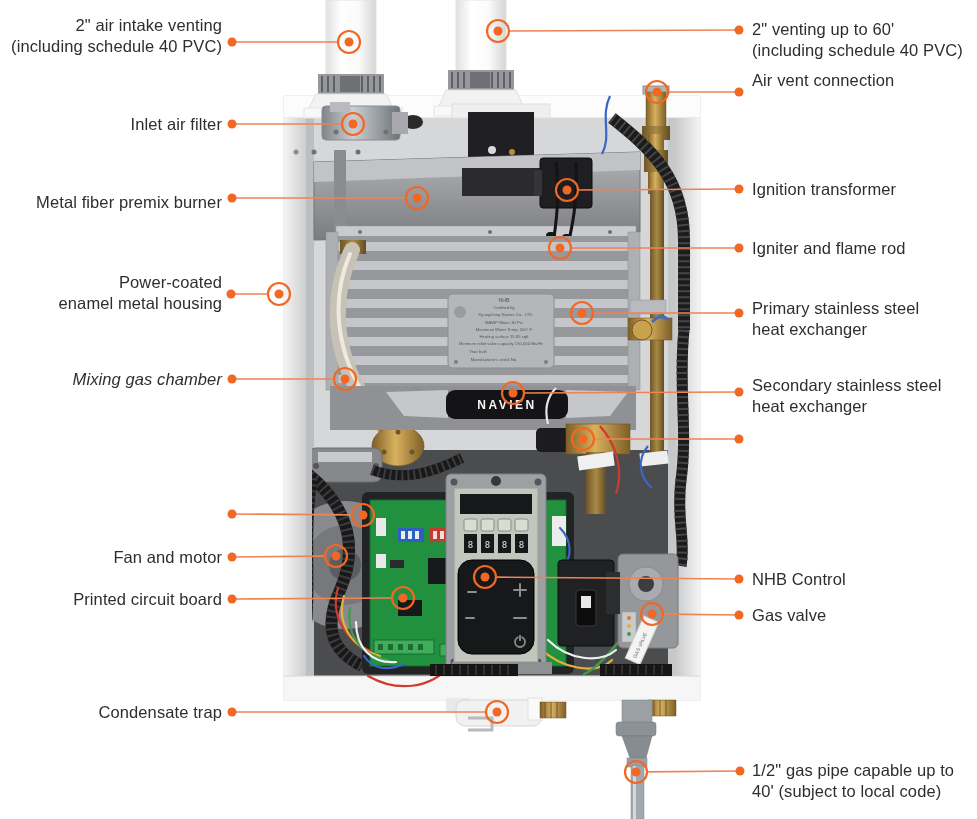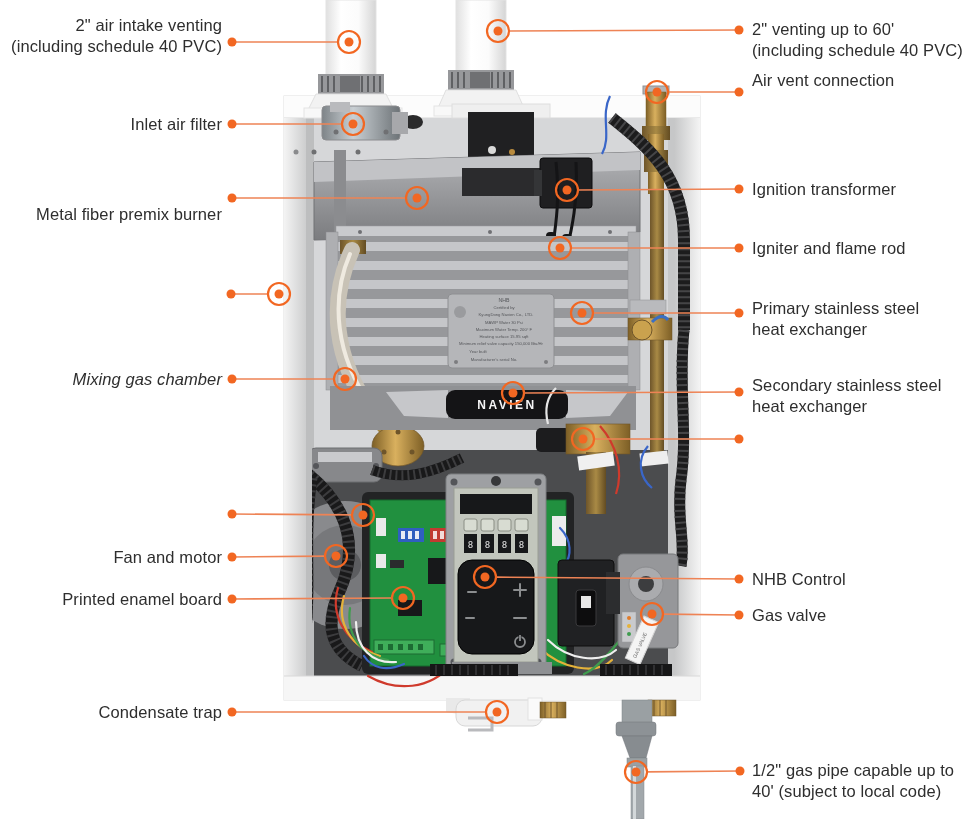--- a/index.html
+++ b/index.html
@@ -496,24 +496,26 @@
       <line x1="740" y1="771" x2="646.9994915293408" y2="771.8942356583717" stroke="#EE8355" stroke-width="1.6"></line>
       <circle cx="740" cy="771" r="4.5" fill="#F26722"></circle>
       <circle cx="636" cy="772" r="11" fill="none" stroke="#F26722" stroke-width="2.2"></circle>
       <circle cx="636" cy="772" r="4.5" fill="#F26722"></circle>
     </svg>
 
 <div id="labels">
       <div class="callout-label left" style="top: 15px; right: 755px;">2" air intake venting
 (including schedule 40 PVC)</div>
       <div class="callout-label left" style="top: 114px; right: 755px;">Inlet air filter</div>
-      <div class="callout-label left" style="top: 204px; right: 755px; text-align: right;">Metal fiber premix burner</div>
+      <div class="callout-label left" style="top: 192px; right: 755px; text-align: right;">Metal fiber premix burner</div>
+      <div class="callout-label left" style="top: 272px; right: 755px;">Power-coated
+enamel metal housing</div>
       <div class="callout-label left" style="top: 369px; right: 755px; font-style: italic;">Mixing gas chamber</div>
       <div class="callout-label left" style="top: 547px; right: 755px;">Fan and motor</div>
-      <div class="callout-label left" style="top: 589px; right: 755px;">Printed enamel board</div>
+      <div class="callout-label left" style="top: 589px; right: 755px;">Printed circuit board</div>
       <div class="callout-label left" style="top: 702px; right: 755px;">Condensate trap</div>
       <div class="callout-label right" style="top: 19px; left: 752px;">2" venting up to 60'
 (including schedule 40 PVC)</div>
       <div class="callout-label right" style="top: 70px; left: 752px;">Air vent connection</div>
       <div class="callout-label right" style="top: 179px; left: 752px;">Ignition transformer</div>
       <div class="callout-label right" style="top: 238px; left: 752px;">Igniter and flame rod</div>
       <div class="callout-label right" style="top: 298px; left: 752px;">Primary stainless steel
 heat exchanger</div>
       <div class="callout-label right" style="top: 375px; left: 752px;">Secondary stainless steel
 heat exchanger</div>

